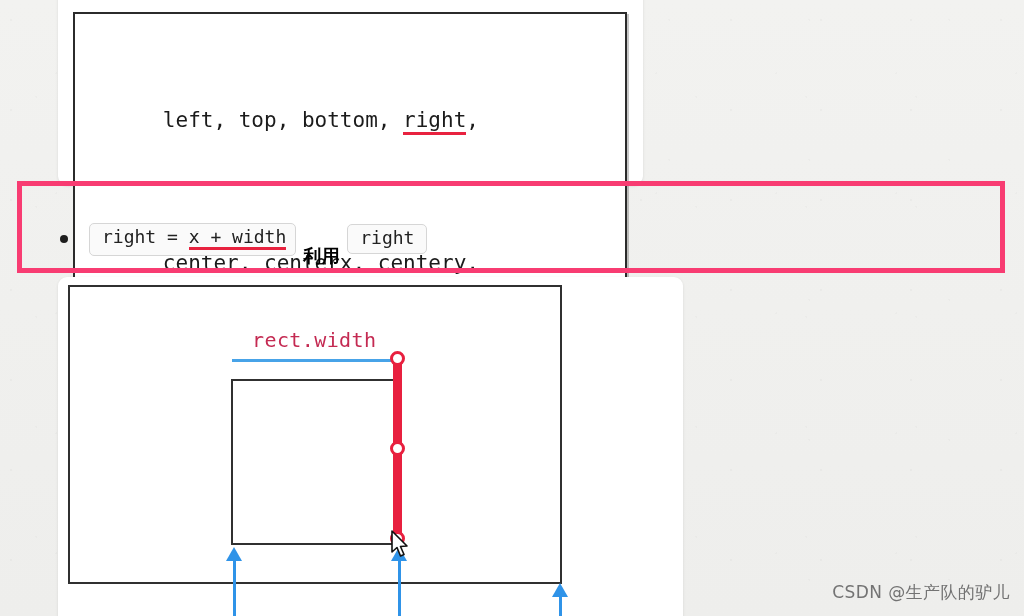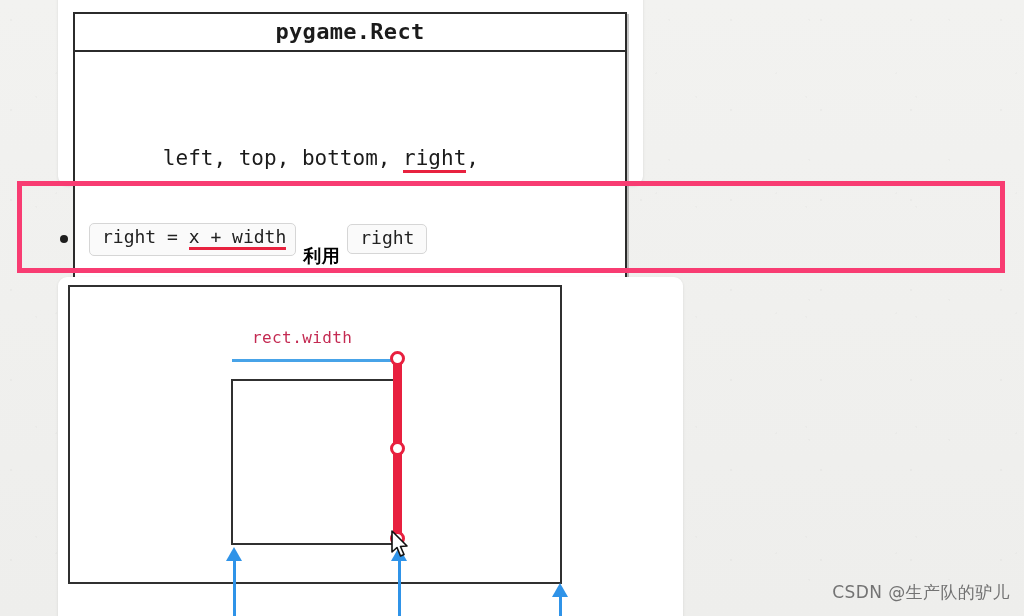--- a/index.html
+++ b/index.html
@@ -148,21 +148,21 @@
     height: 166px;
     border: 2.5px solid #303030;
     background: transparent;
     box-sizing: border-box;
   }
   .rect-width-label {
     position: absolute;
     left: 252px;
     top: 328px;
     font-family: "DejaVu Sans Mono", monospace;
-    font-size: 16px;
+    font-size: 20px;
     color: #c42a52;
     letter-spacing: 0.4px;
   }
   .blue-measure-line {
     position: absolute;
     left: 232px;
     top: 359px;
     width: 166px;
     height: 3px;
     background: #47a3e8;
@@ -232,21 +232,20 @@
   }
 </style>
 </head>
 <body>
 
 <div class="page-bg"></div>
 
 <div class="card" id="card-top"></div>
 
 <div class="rect-table">
-  <div class="rect-table-head">pygame.Rect</div>
   <div class="rect-table-body">
     <span class="row">
       <span>left, top, bottom, </span><span class="u-red">right</span><span>,</span>
     </span>
     <span class="row">
       <span>center, centerx, centery,</span>
     </span>
     <span class="row">
       <span class="crimson">size, width, height</span>
     </span>

